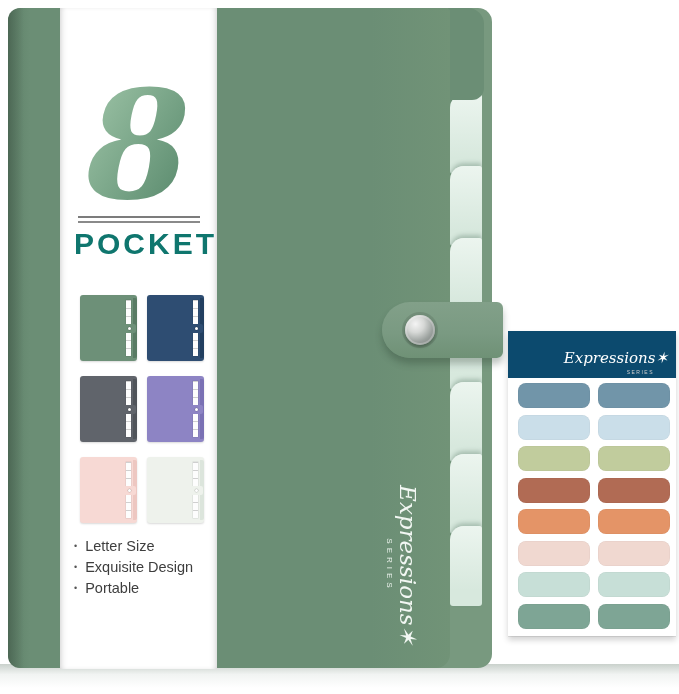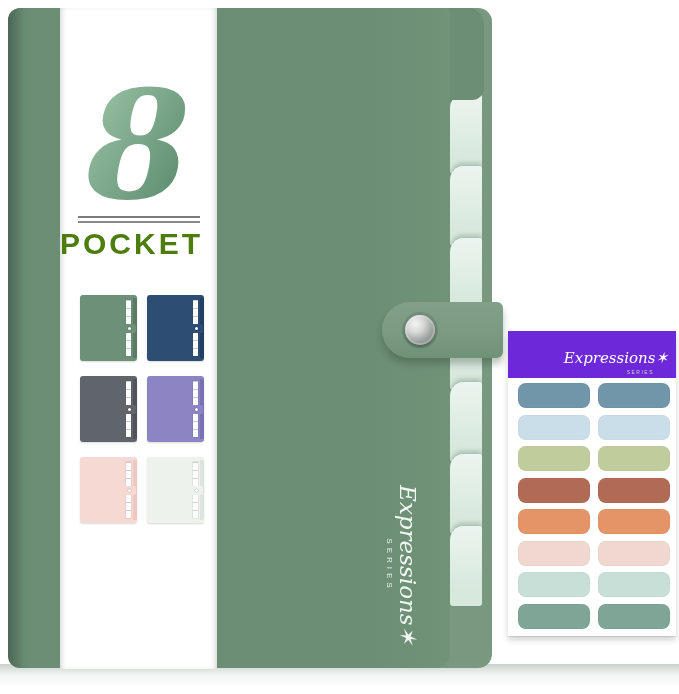--- a/index.html
+++ b/index.html
@@ -24,21 +24,21 @@
     background:linear-gradient(90deg,#5f8169 0%,var(--front,#6b8e75) 5%,var(--front,#6b8e75) 82%,#719377 100%);
     border-radius:12px 4px 14px 12px;}
   .spine-shade{position:absolute;left:0;top:0;width:16px;height:660px;z-index:3;
     background:linear-gradient(90deg,rgba(0,0,0,.20),rgba(0,0,0,0));border-radius:12px 0 0 12px;}
 
   
   .sleeve{position:absolute;left:52px;top:0;width:157px;height:661px;background:#ffffff;z-index:4;
     box-shadow:inset 5px 0 7px -5px rgba(0,0,0,.25),inset -5px 0 7px -5px rgba(0,0,0,.25);}
   .logo-8{display:block;margin:52px auto 0;}
   .rule{width:122px;margin:4px auto 0;height:3px;border-top:2px solid #7c7c7c;border-bottom:2px solid #8a8a8a;}
-  .title{margin-top:6px;text-align:left;font-weight:700;font-size:30px;letter-spacing:3px;color:#4d7c0f;line-height:30px;}
+  .title{margin-top:6px;text-align:right;font-weight:700;font-size:30px;letter-spacing:3px;color:#0f766e;line-height:30px;}
   .subtitle{margin-top:2px;text-align:center;font-size:15px;letter-spacing:1.5px;color:#262626;line-height:16px;}
 
   .swatch-grid{margin:36px 0 0 20px;width:126px;display:grid;grid-template-columns:57px 57px;
     column-gap:10px;row-gap:15px;}
   .mini{width:57px;height:66px;border-radius:3px;position:relative;box-shadow:0 1px 2px rgba(0,0,0,.15);}
   .m-edge{position:absolute;top:3px;bottom:3px;right:0;width:4px;border-radius:0 2px 2px 0;}
   .m-tabs{position:absolute;top:5px;bottom:5px;right:6px;width:5px;background:#fdfdfd;
     background-image:repeating-linear-gradient(to bottom,rgba(0,0,0,.18) 0 1px,rgba(0,0,0,0) 1px 8px);
     box-shadow:0 0 0 .5px rgba(0,0,0,.10);}
   .m-strap{position:absolute;right:1px;top:29px;width:13px;height:9px;border-radius:3px 2px 2px 3px;}
@@ -58,21 +58,21 @@
 
   
   .brand-rot{position:absolute;left:412px;top:462px;width:190px;z-index:4;
     transform:rotate(90deg);transform-origin:0 0;text-align:center;}
   .brand-script{font-family:"DejaVu Serif",serif;font-style:italic;font-size:23px;color:#f2f7f3;line-height:24px;}
   .brand-series{font-size:8px;letter-spacing:4px;color:#e9f1ea;margin-top:2px;}
 
   
   .sheet{position:absolute;left:508px;top:331px;width:168px;height:305px;background:#ffffff;z-index:2;
     box-shadow:0 1px 0 rgba(0,0,0,.08),0 4px 6px rgba(0,0,0,.18);}
-  .sheet-header{position:relative;height:47px;background:#6d28d9;}
+  .sheet-header{position:relative;height:47px;background:#0c4a6e;}
   .sheet-script{position:absolute;right:8px;bottom:12px;font-family:"DejaVu Serif",serif;
     font-style:italic;font-size:15px;color:#ffffff;line-height:15px;}
   .sheet-series{position:absolute;right:22px;bottom:3px;font-size:5px;letter-spacing:1.5px;color:#cfcfcf;}
   .sheet-body{display:grid;grid-template-columns:72px 72px;column-gap:8px;row-gap:6.5px;
     padding:5px 0 0 10px;}
   .sticker{width:72px;height:25px;border-radius:8px;box-shadow:inset 0 0 0 .5px rgba(0,0,0,.05);}
 </style>
 </head>
 <body>
 
@@ -148,20 +148,25 @@
           </div>
           <div class="mini" style="background: rgb(238, 242, 236);">
             <div class="m-edge" style="background: rgb(220, 229, 220);"></div>
             <div class="m-tabs"></div>
             <div class="m-strap" style="background: rgb(238, 242, 236);">
               <div class="m-dot"></div>
             </div>
           </div>
         </div>
 
+      <ul class="features" id="feature-list">
+          <li>Letter Size</li>
+          <li>Exquisite Design</li>
+          <li>Portable</li>
+        </ul>
     </div>
 
     <div class="strap">
       <div class="snap"></div>
     </div>
 
     <div class="brand-rot">
       <div class="brand-script"><span>Expressions</span><span>✶</span></div>
       <div class="brand-series">SERIES</div>
     </div>

